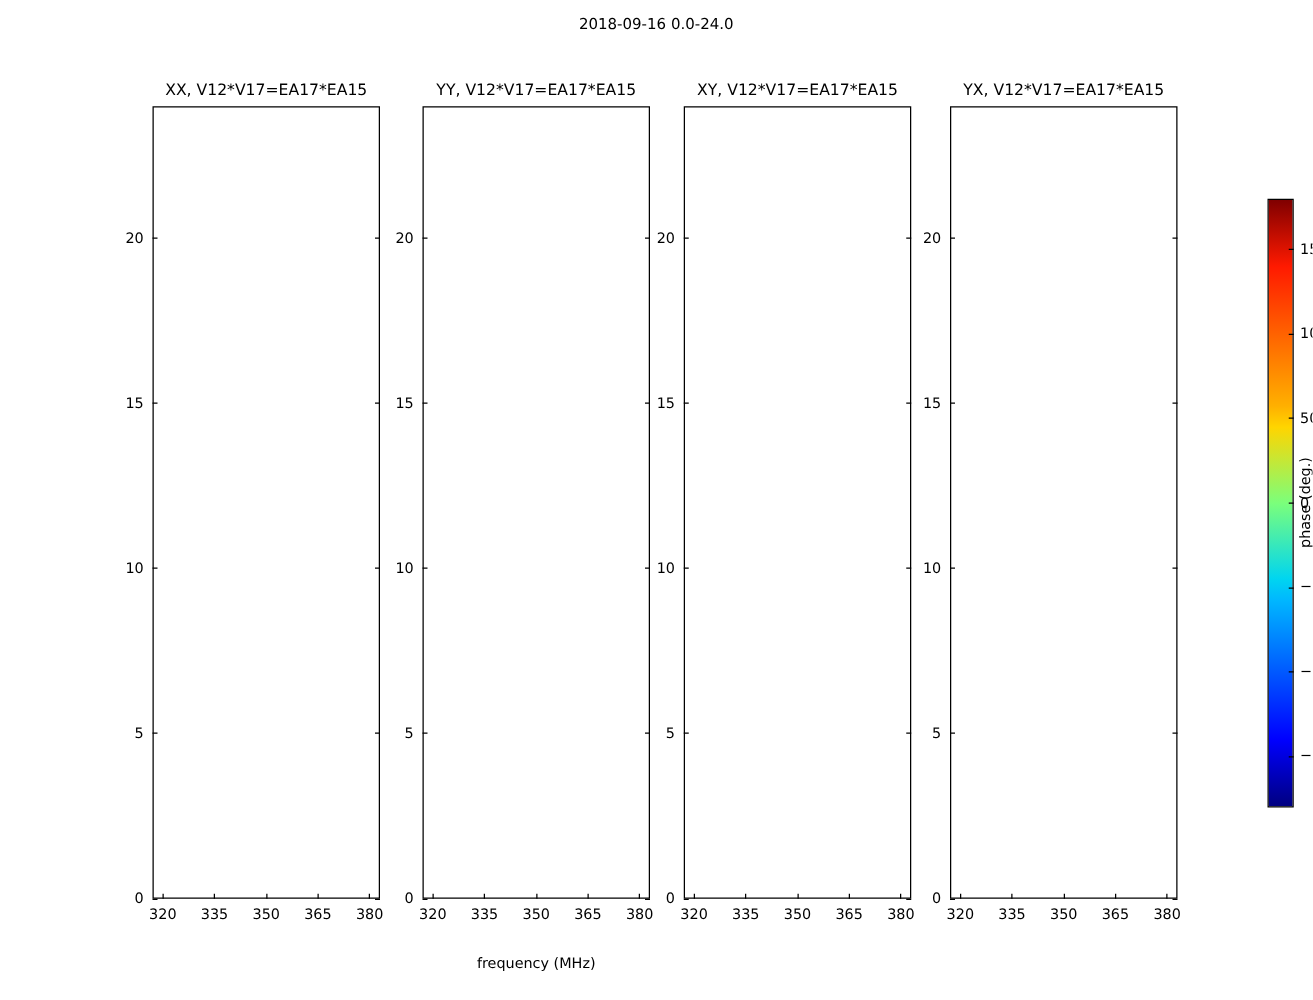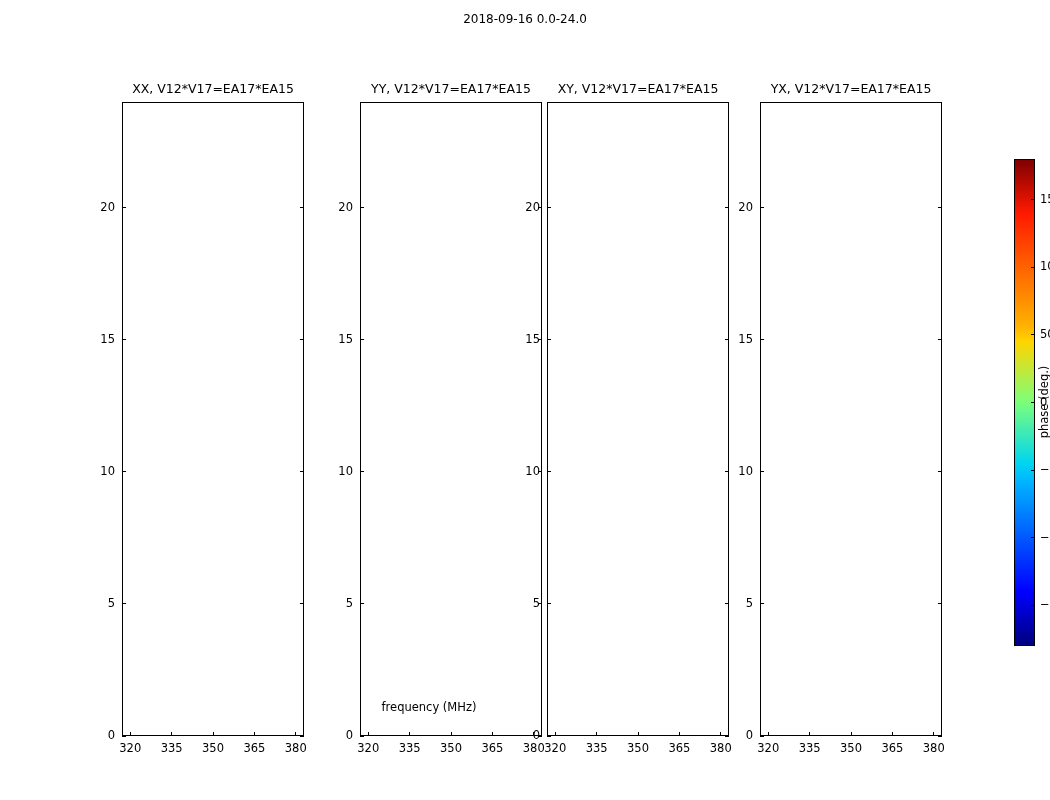--- a/index.html
+++ b/index.html
@@ -25,21 +25,21 @@
     position: absolute;
     top: 12px;
     left: 0;
     width: 1050px;
     text-align: center;
     font-size: 12px;
     color: #000;
   }
   .panel {
     position: absolute;
-    top: 102px;
+    top: 85px;
     height: 634px;
     width: 182px;
   }
   .panel .axes {
     position: absolute;
     left: 0;
     top: 0;
     width: 100%;
     height: 100%;
     border: 1px solid #000000;
@@ -119,21 +119,21 @@
   }
   #ylabel-main {
     left: -6px;
     top: 401px;
     width: 120px;
     text-align: center;
     margin-left: -60px;
   }
   #xlabel-main {
     position: absolute;
-    top: 700px;
+    top: 763px;
     left: 338px;
     width: 182px;
     text-align: center;
     font-size: 11.5px;
   }
   
   #colorbar-wrap {
     position: absolute;
     left: 1014px;
     top: 159px;
@@ -229,21 +229,21 @@
       <div class="xtick" style="left: 132.364px;">
         <div class="mark"></div>
         <div class="lbl">365</div>
       </div>
       <div class="xtick" style="left: 173.727px;">
         <div class="mark"></div>
         <div class="lbl">380</div>
       </div>
     </div>
 
-  <div class="panel" id="panel-1" style="left:338px;margin-left:22px;">
+  <div class="panel" id="panel-1" style="left:338px;">
     <div class="panel-title">YY, V12*V17=EA17*EA15</div>
     <div class="axes"></div>
   <div class="ytick" style="top: 634px;">
         <div class="mark"></div>
         <div class="mark-right"></div>
         <div class="lbl">0</div>
       </div>
       <div class="ytick" style="top: 501.917px;">
         <div class="mark"></div>
         <div class="mark-right"></div>

